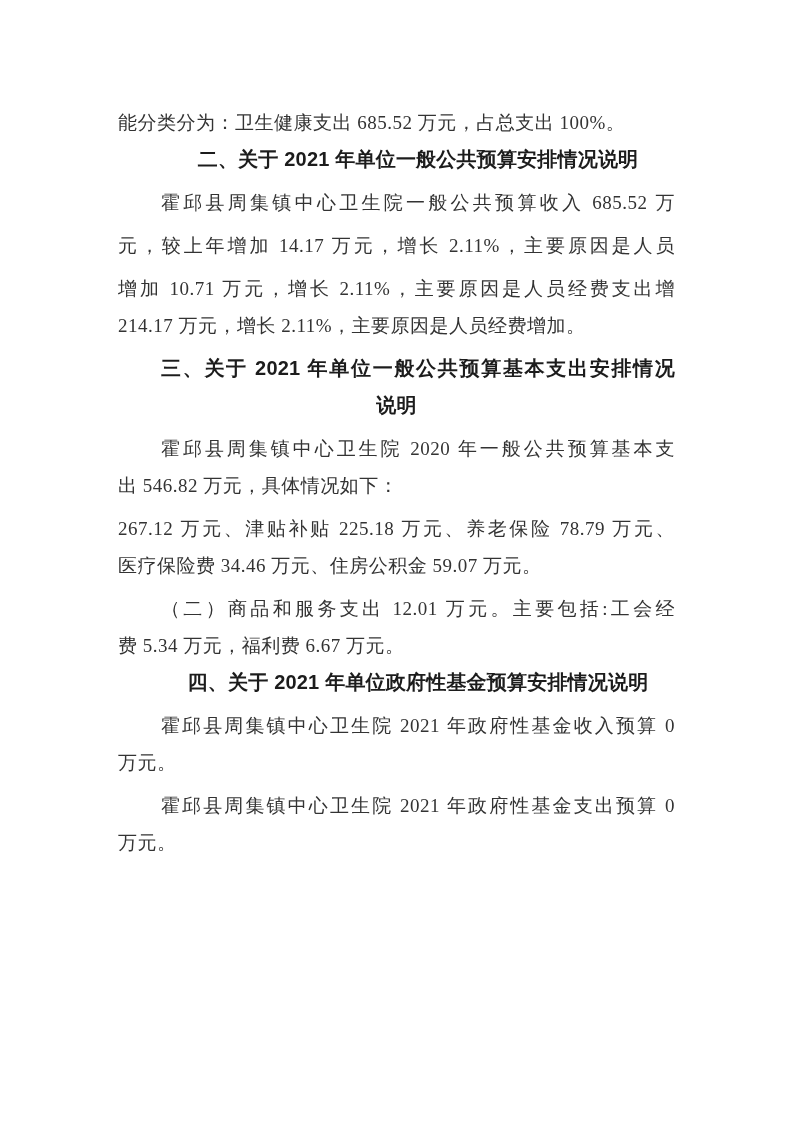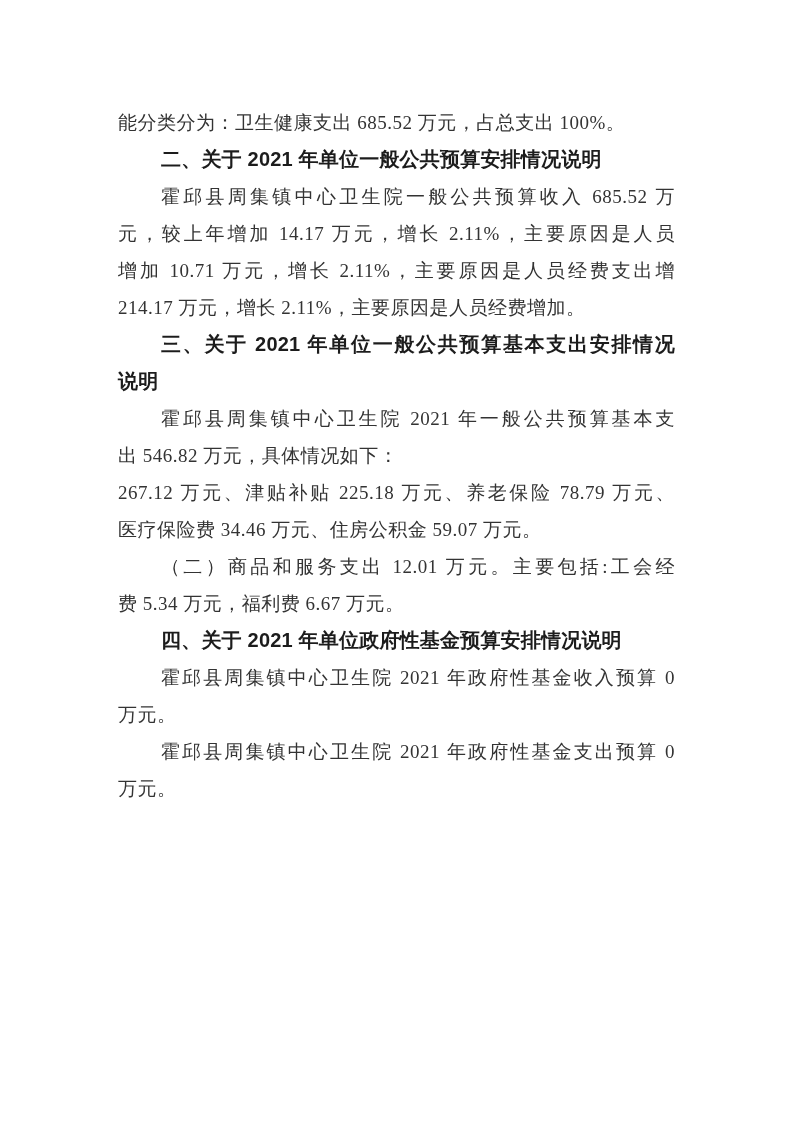--- a/index.html
+++ b/index.html
@@ -22,27 +22,29 @@
     line-height: 37px;
     font-size: 19px;
     color: #333333;
     white-space: pre-wrap;
     letter-spacing: 0.5px;
   }
   .indent { text-indent: 43px; }
   .fill {
     text-align: justify;
     text-align-last: justify;
+    margin-top: 6px;
   }
   .heading .line, .line.heading {
     font-family: "Liberation Sans", "DejaVu Sans", sans-serif;
     font-weight: 700;
     font-size: 20px;
     color: #1c1c1c;
     letter-spacing: 0.2px;
+    text-align: center;
   }
 </style>
 </head>
 <body>
 
 <div class="page">
   <div class="content">
 
     <div>
       <div class="line">能分类分为：卫生健康支出 685.52 万元，占总支出 100%。</div>
@@ -58,21 +60,21 @@
       <div class="line fill">增加 10.71 万元，增长 2.11%，主要原因是人员经费支出增</div>
       <div class="line">214.17 万元，增长 2.11%，主要原因是人员经费增加。</div>
     </div>
 
     <div>
       <div class="line heading indent fill">三、关于 2021 年单位一般公共预算基本支出安排情况</div>
       <div class="line heading">说明</div>
     </div>
 
     <div>
-      <div class="line indent fill">霍邱县周集镇中心卫生院 2021 年一般公共预算基本支</div>
+      <div class="line indent fill">霍邱县周集镇中心卫生院 2020 年一般公共预算基本支</div>
       <div class="line">出 546.82 万元，具体情况如下：</div>
     </div>
 
     <div>
       <div class="line fill">267.12 万元、津贴补贴 225.18 万元、养老保险 78.79 万元、</div>
       <div class="line">医疗保险费 34.46 万元、住房公积金 59.07 万元。</div>
     </div>
 
     <div>
       <div class="line indent fill">（二）商品和服务支出 12.01 万元。主要包括:工会经</div>

